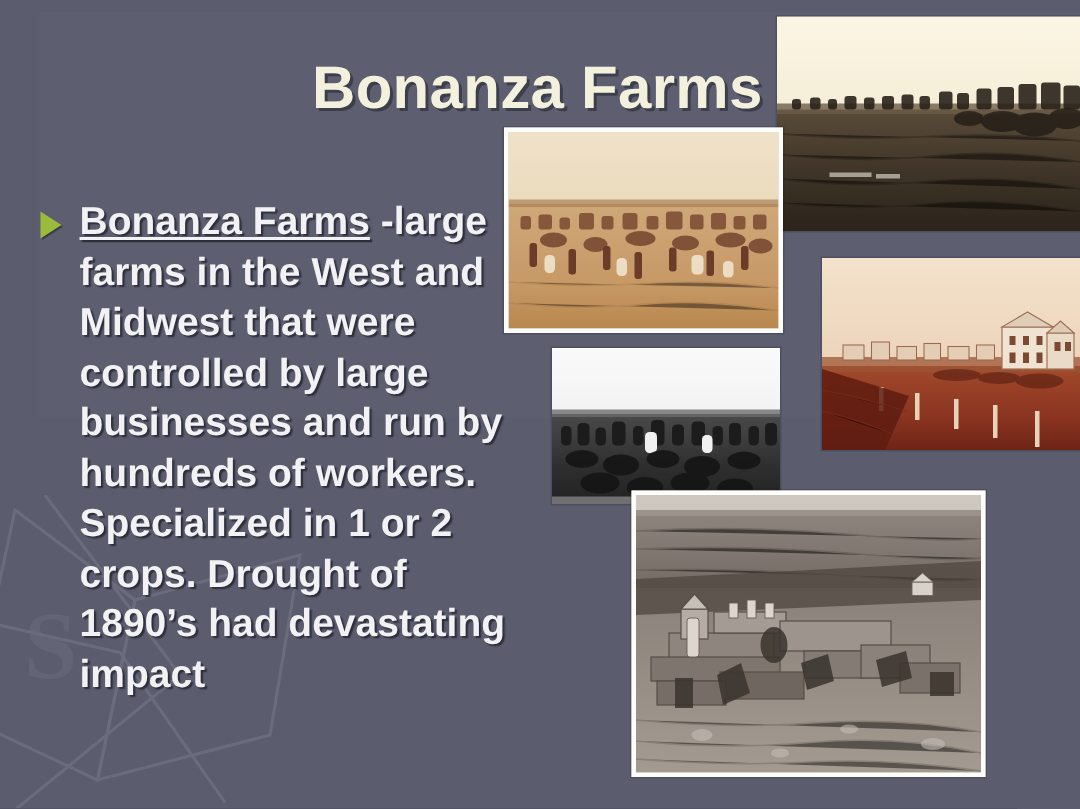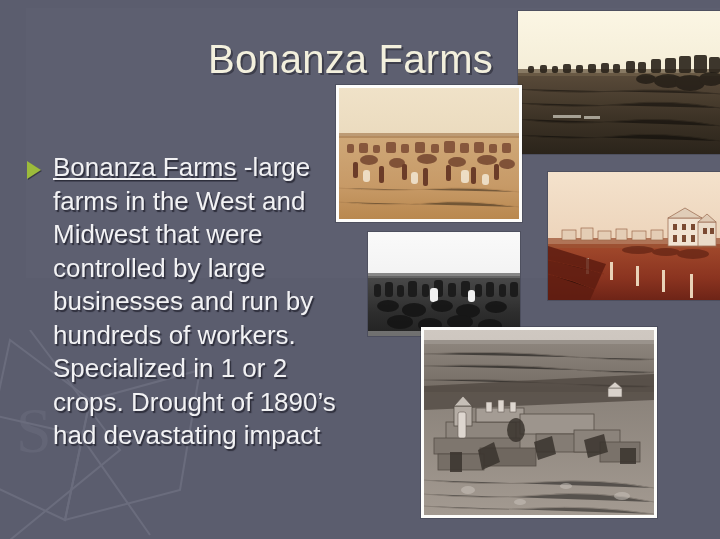--- a/index.html
+++ b/index.html
@@ -9,20 +9,21 @@
   }
   body {
     font-family: "Liberation Sans", sans-serif;
   }
   #slide {
     position: relative;
     width: 720px;
     height: 539px;
     overflow: hidden;
     background: #5b5d6e;
+    font-weight: bold;
   }
   
   #bg-panel {
     position: absolute;
     left: 26px;
     top: 8px;
     width: 694px;
     height: 270px;
     background: #5d5f70;
   }
@@ -49,21 +50,20 @@
   }
   #body-block {
     position: absolute;
     left: 20px;
     top: 131px;
     width: 330px;
   }
   .bullet-row {
     position: relative;
     padding-left: 33px;
-    margin-top: 20px;
   }
   .bullet-marker {
     position: absolute;
     left: 7px;
     top: 10px;
     width: 0;
     height: 0;
     border-top: 9px solid transparent;
     border-bottom: 9px solid transparent;
     border-left: 14px solid #9cbb3b;

